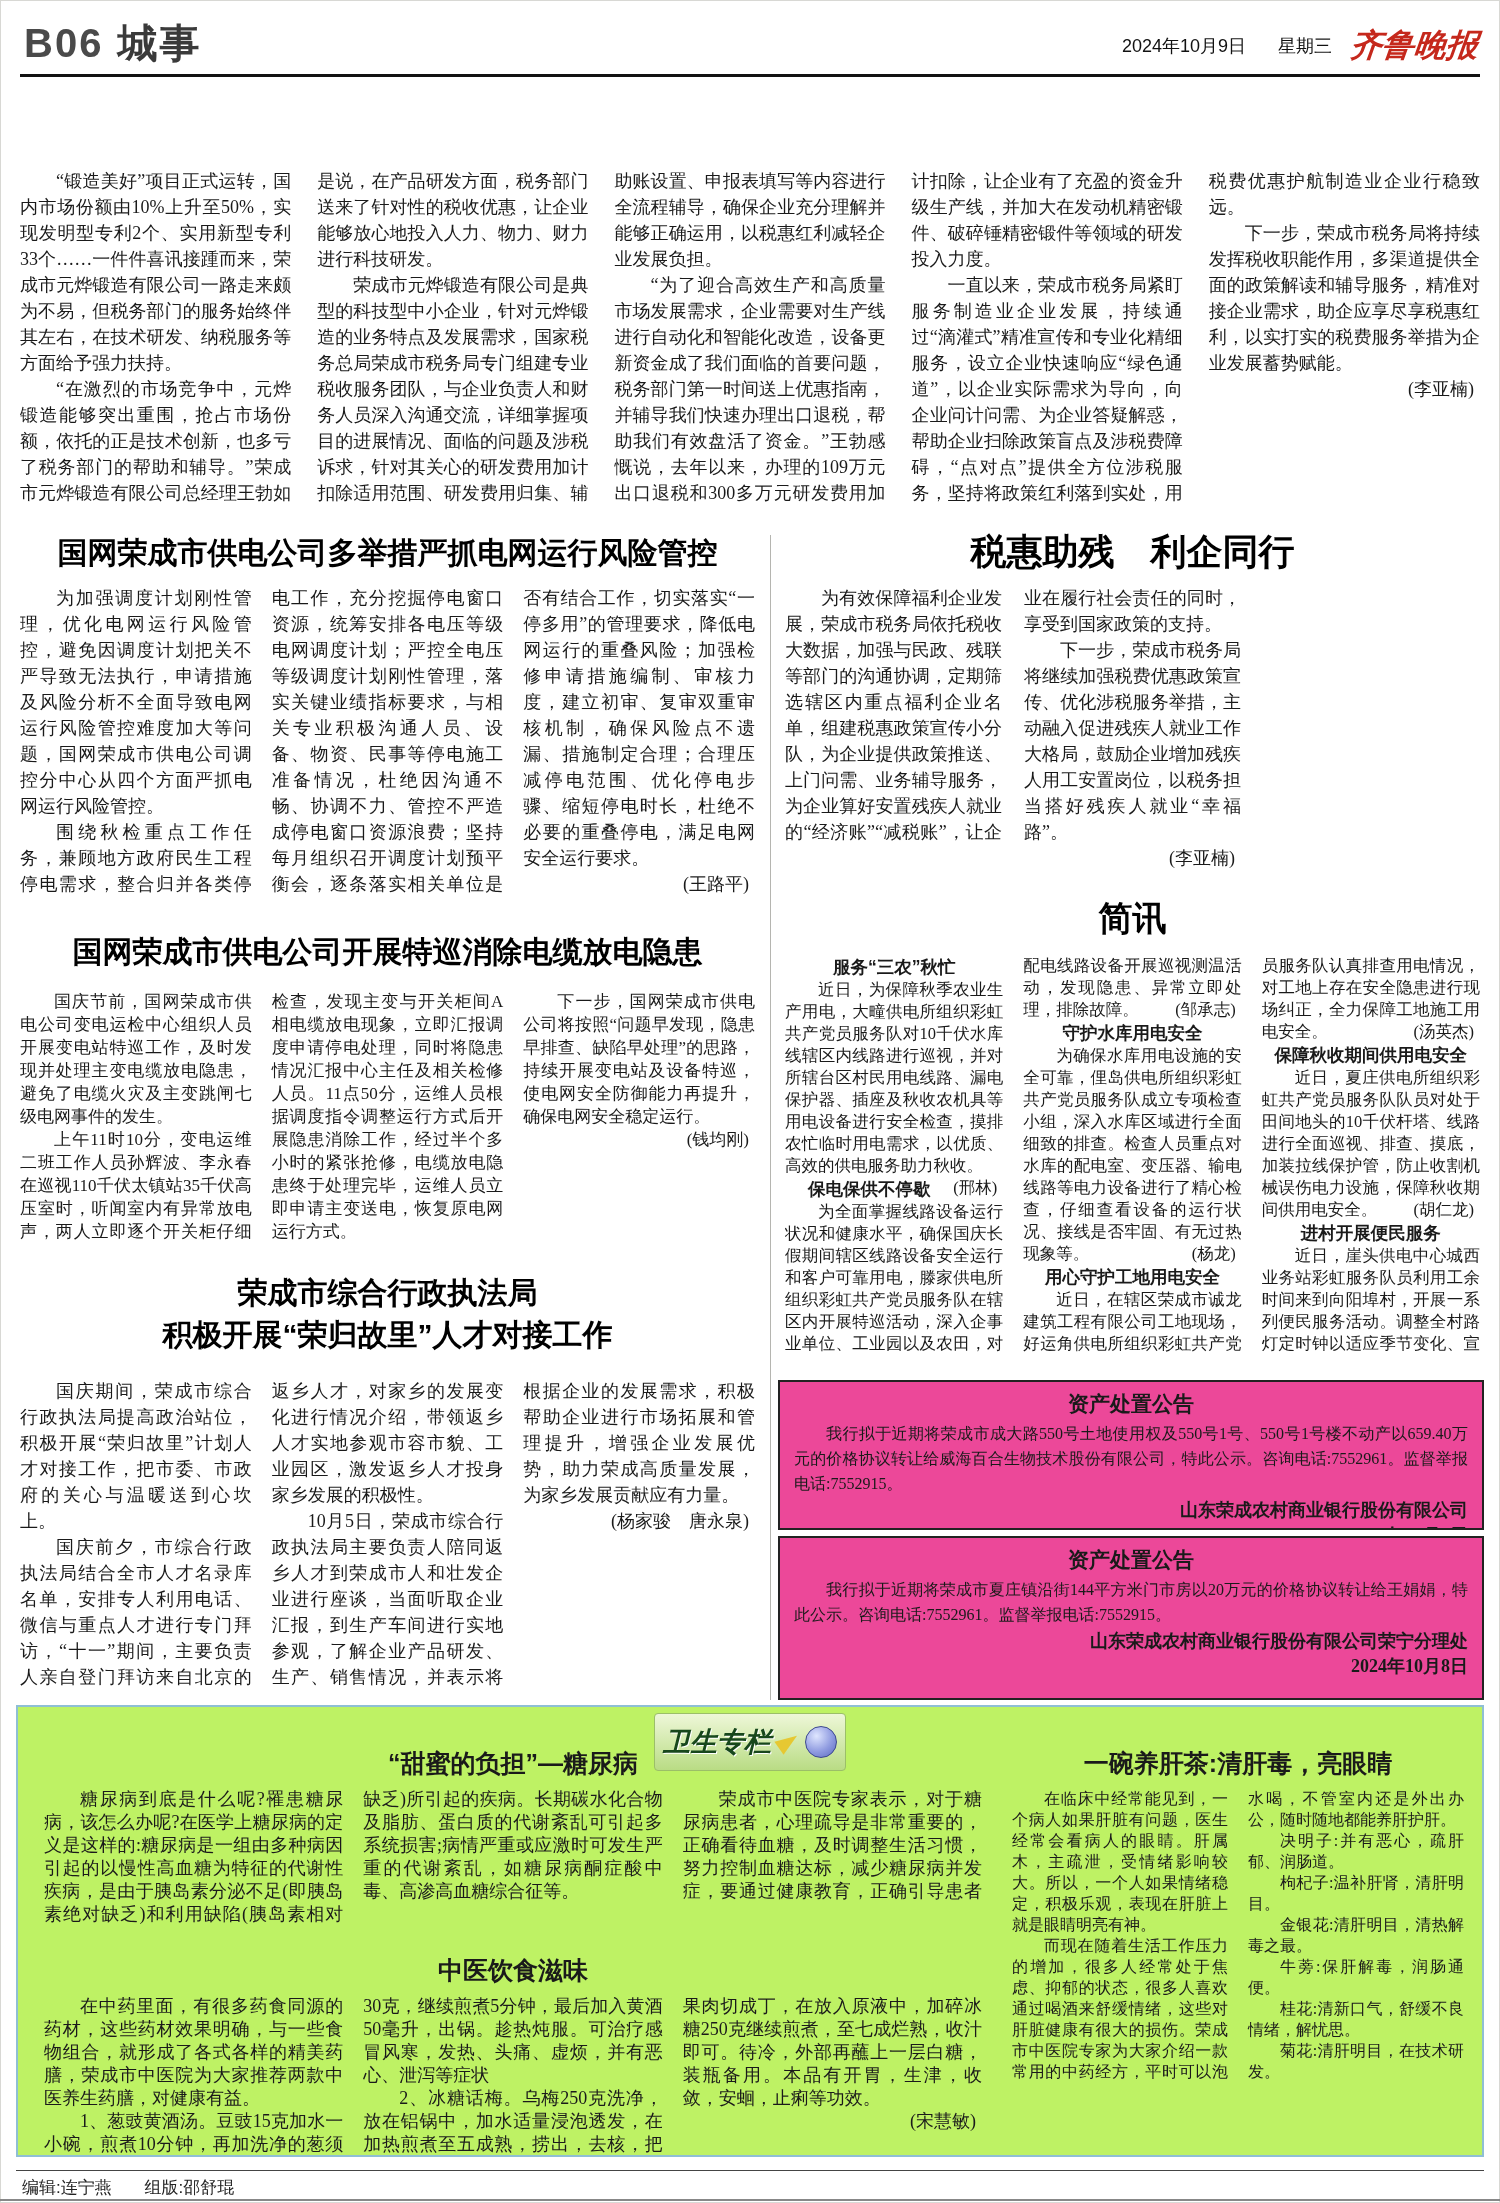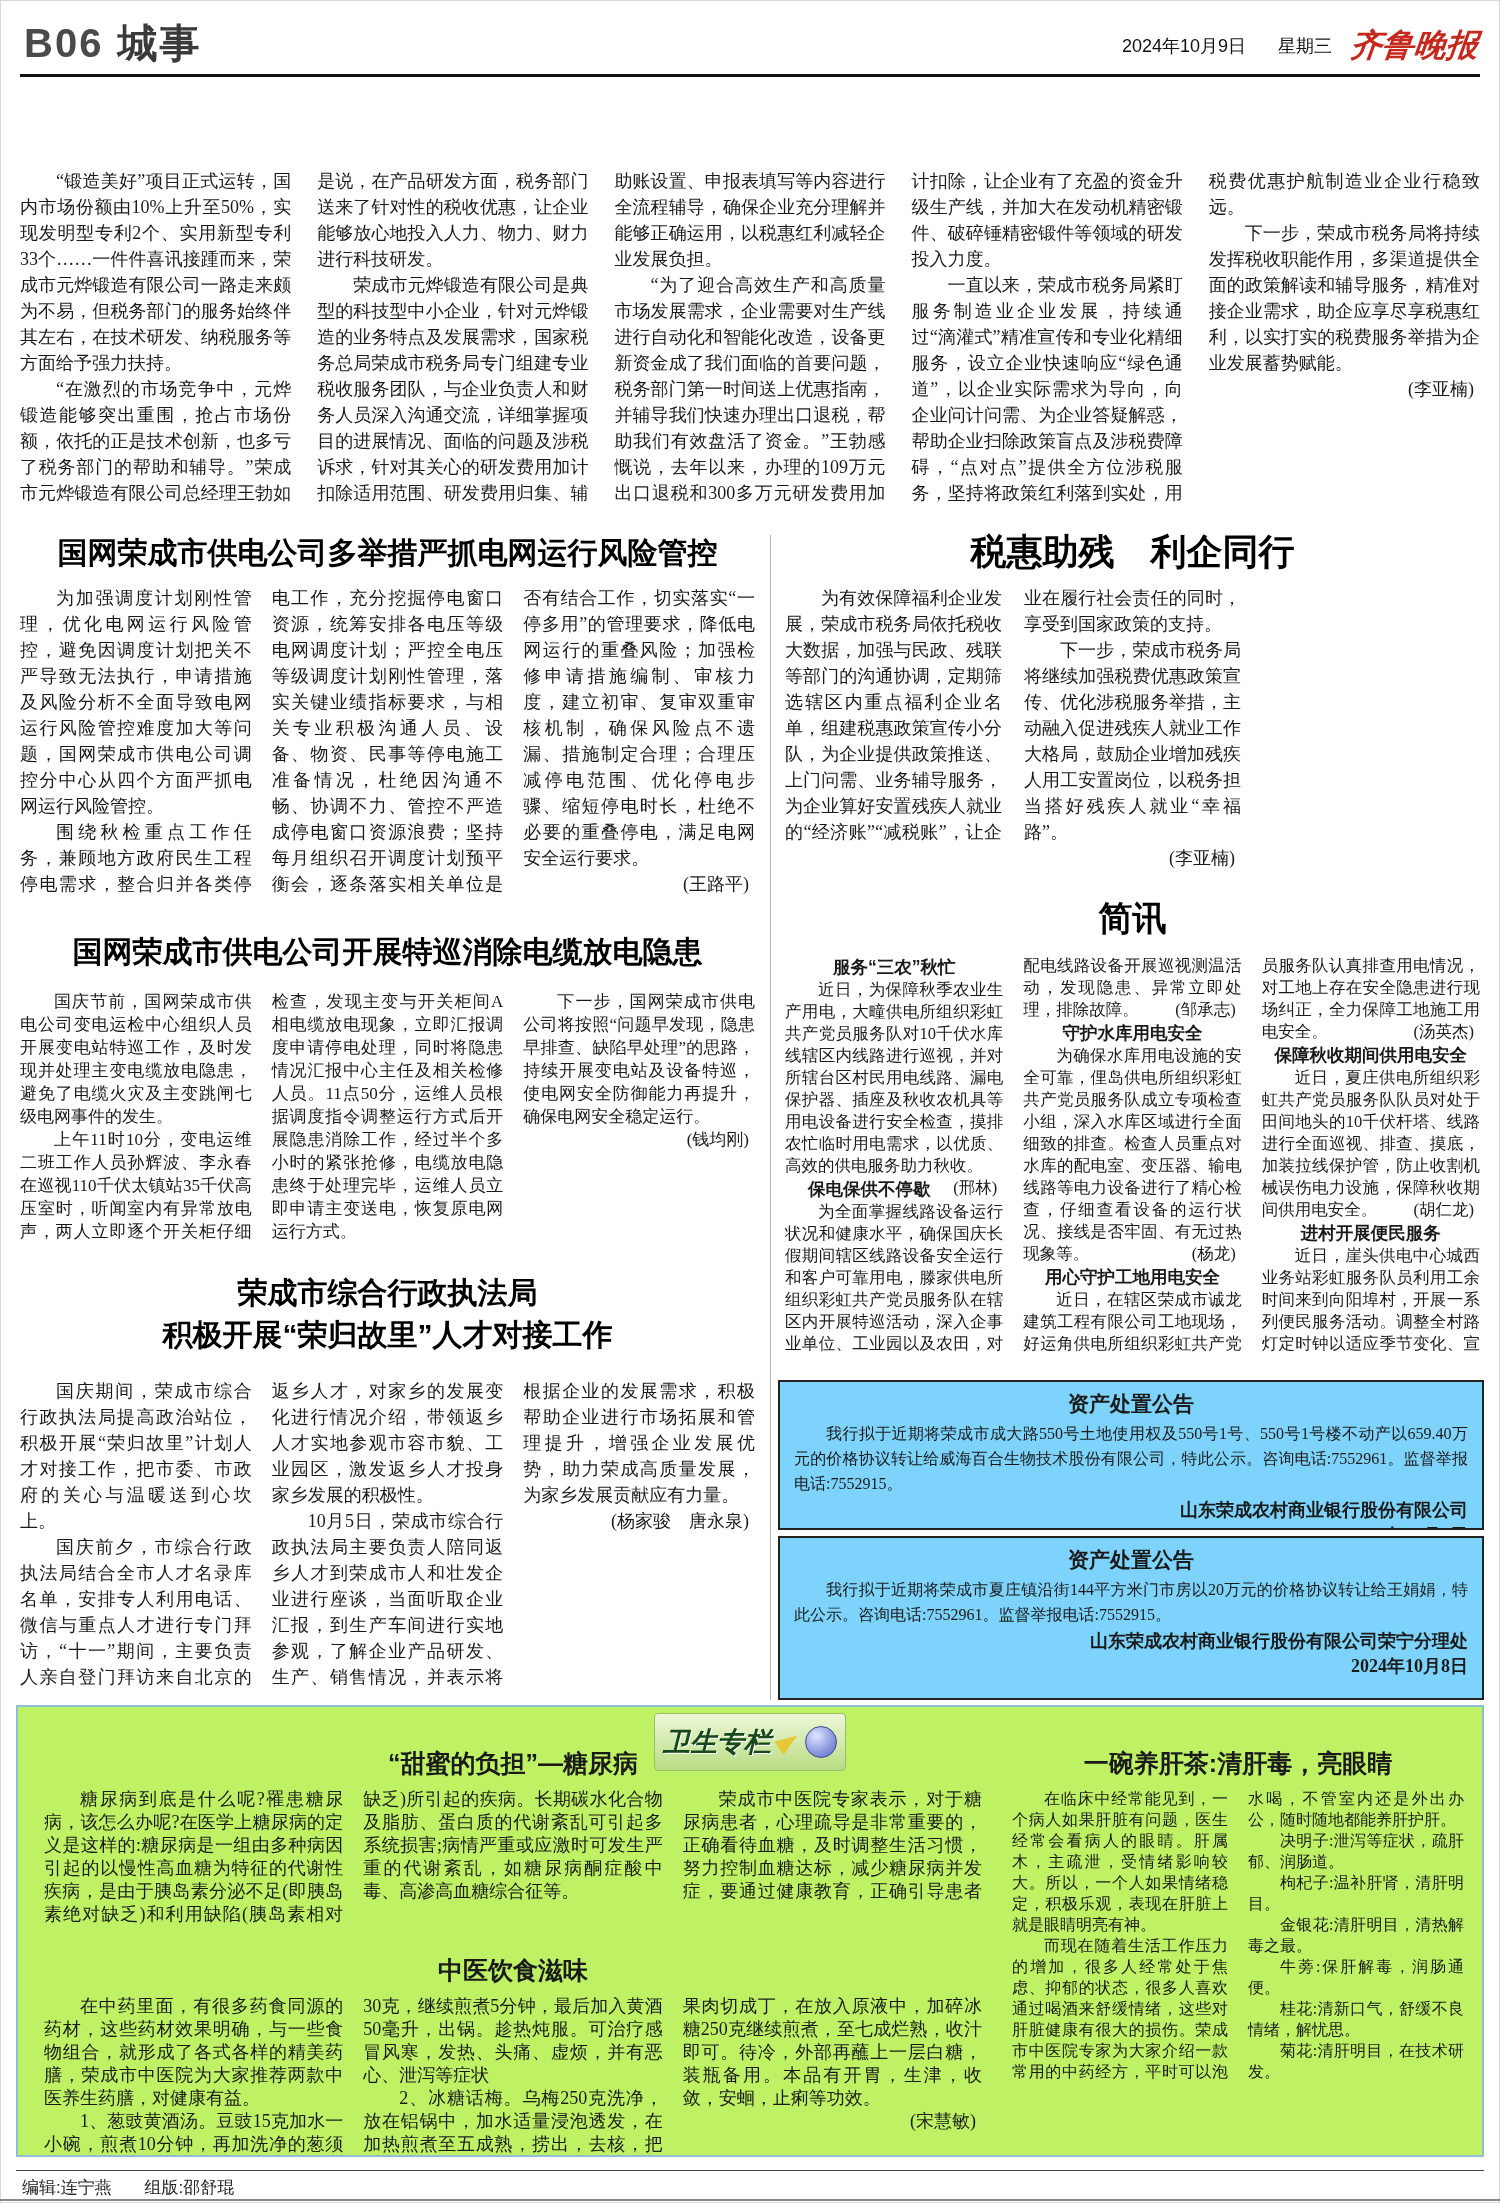--- a/index.html
+++ b/index.html
@@ -43,21 +43,21 @@
   .t-talent{position:absolute;left:20px;top:1272px;width:735px;font-size:30px;line-height:42px;white-space:normal;}
   .b-talent{position:absolute;left:20px;top:1378px;width:735px;height:322px;column-count:3;column-gap:20px;font-size:18px;line-height:26px;}
   
   .t-tax{position:absolute;left:785px;top:528px;width:695px;font-size:36px;}
   .b-tax{position:absolute;left:785px;top:585px;width:695px;height:300px;column-count:3;column-gap:22px;font-size:18px;line-height:26px;}
   .t-briefs{position:absolute;left:785px;top:896px;width:695px;font-size:34px;}
   .b-briefs{position:absolute;left:785px;top:955px;width:695px;height:415px;column-count:3;column-gap:20px;font-size:16.5px;line-height:22px;}
   .brief-h{font-family:"Liberation Sans",sans-serif;font-weight:bold;text-align:center;text-indent:0 !important;font-size:17.5px;margin:1px 0;}
   .b-briefs .byline{display:inline-block;float:right;}
   
-  .notice{position:absolute;left:778px;width:706px;border:2px solid #222;background:#7dd3fc;padding:6px 14px;box-sizing:border-box;overflow:hidden;}
+  .notice{position:absolute;left:778px;width:706px;border:2px solid #222;background:#ec4899;padding:6px 14px;box-sizing:border-box;overflow:hidden;}
   .notice1{top:1380px;height:150px;}
   .notice2{top:1536px;height:164px;}
   .notice-title{text-align:center;font-weight:bold;font-size:21px;font-family:"Liberation Sans",sans-serif;margin:2px 0 3px 0;}
   .notice-body{font-size:16px;line-height:25px;text-align:justify;text-indent:2em;margin:0;}
   .notice-sig{font-size:18px;line-height:25px;text-align:right;margin:2px 0 0 0;font-weight:bold;}
   .notice-date{font-size:18px;line-height:24px;text-align:right;margin:0;font-weight:bold;}
   
   .health{position:absolute;left:16px;top:1705px;width:1468px;height:452px;border:2px solid var(--health-border);box-sizing:border-box;background:#bef264;}
   .hc-logo{position:absolute;left:50%;top:6px;transform:translateX(-50%);width:190px;height:56px;background:linear-gradient(180deg,#eef7d8,#b9dc84);border:1px solid #9bbf68;border-radius:4px;display:flex;align-items:center;justify-content:center;gap:6px;}
   .hc-logo-text{font-family:"Liberation Sans",sans-serif;font-weight:900;font-size:27px;color:#17471c;font-style:italic;text-shadow:1px 1px 0 #ffffff;}
@@ -187,21 +187,21 @@
         <p>2、冰糖话梅。乌梅250克洗净，放在铝锅中，加水适量浸泡透发，在加热煎煮至五成熟，捞出，去核，把果肉切成丁，在放入原液中，加碎冰糖250克继续煎煮，至七成烂熟，收汁即可。待冷，外部再蘸上一层白糖，装瓶备用。本品有开胃，生津，收敛，安蛔，止痢等功效。</p>
         <div class="byline">(宋慧敏)</div>
       </div>
     </div>
 
     <div class="hc-right">
       <div class="hc-title">一碗养肝茶:清肝毒，亮眼睛</div>
       <div class="b-liver art-body">
         <p>在临床中经常能见到，一个病人如果肝脏有问题，医生经常会看病人的眼睛。肝属木，主疏泄，受情绪影响较大。所以，一个人如果情绪稳定，积极乐观，表现在肝脏上就是眼睛明亮有神。</p>
         <p>而现在随着生活工作压力的增加，很多人经常处于焦虑、抑郁的状态，很多人喜欢通过喝酒来舒缓情绪，这些对肝脏健康有很大的损伤。荣成市中医院专家为大家介绍一款常用的中药经方，平时可以泡水喝，不管室内还是外出办公，随时随地都能养肝护肝。</p>
-        <p>决明子:泄泻等症状，疏肝郁、润肠道。</p>
+        <p>决明子:并有恶心，疏肝郁、润肠道。</p>
         <p>枸杞子:温补肝肾，清肝明目。</p>
         <p>金银花:清肝明目，清热解毒之最。</p>
         <p>牛蒡:保肝解毒，润肠通便。</p>
         <p>桂花:清新口气，舒缓不良情绪，解忧思。</p>
         <p>菊花:清肝明目，在技术研发。</p>
 
       </div>
     </div>
   </div>
 

